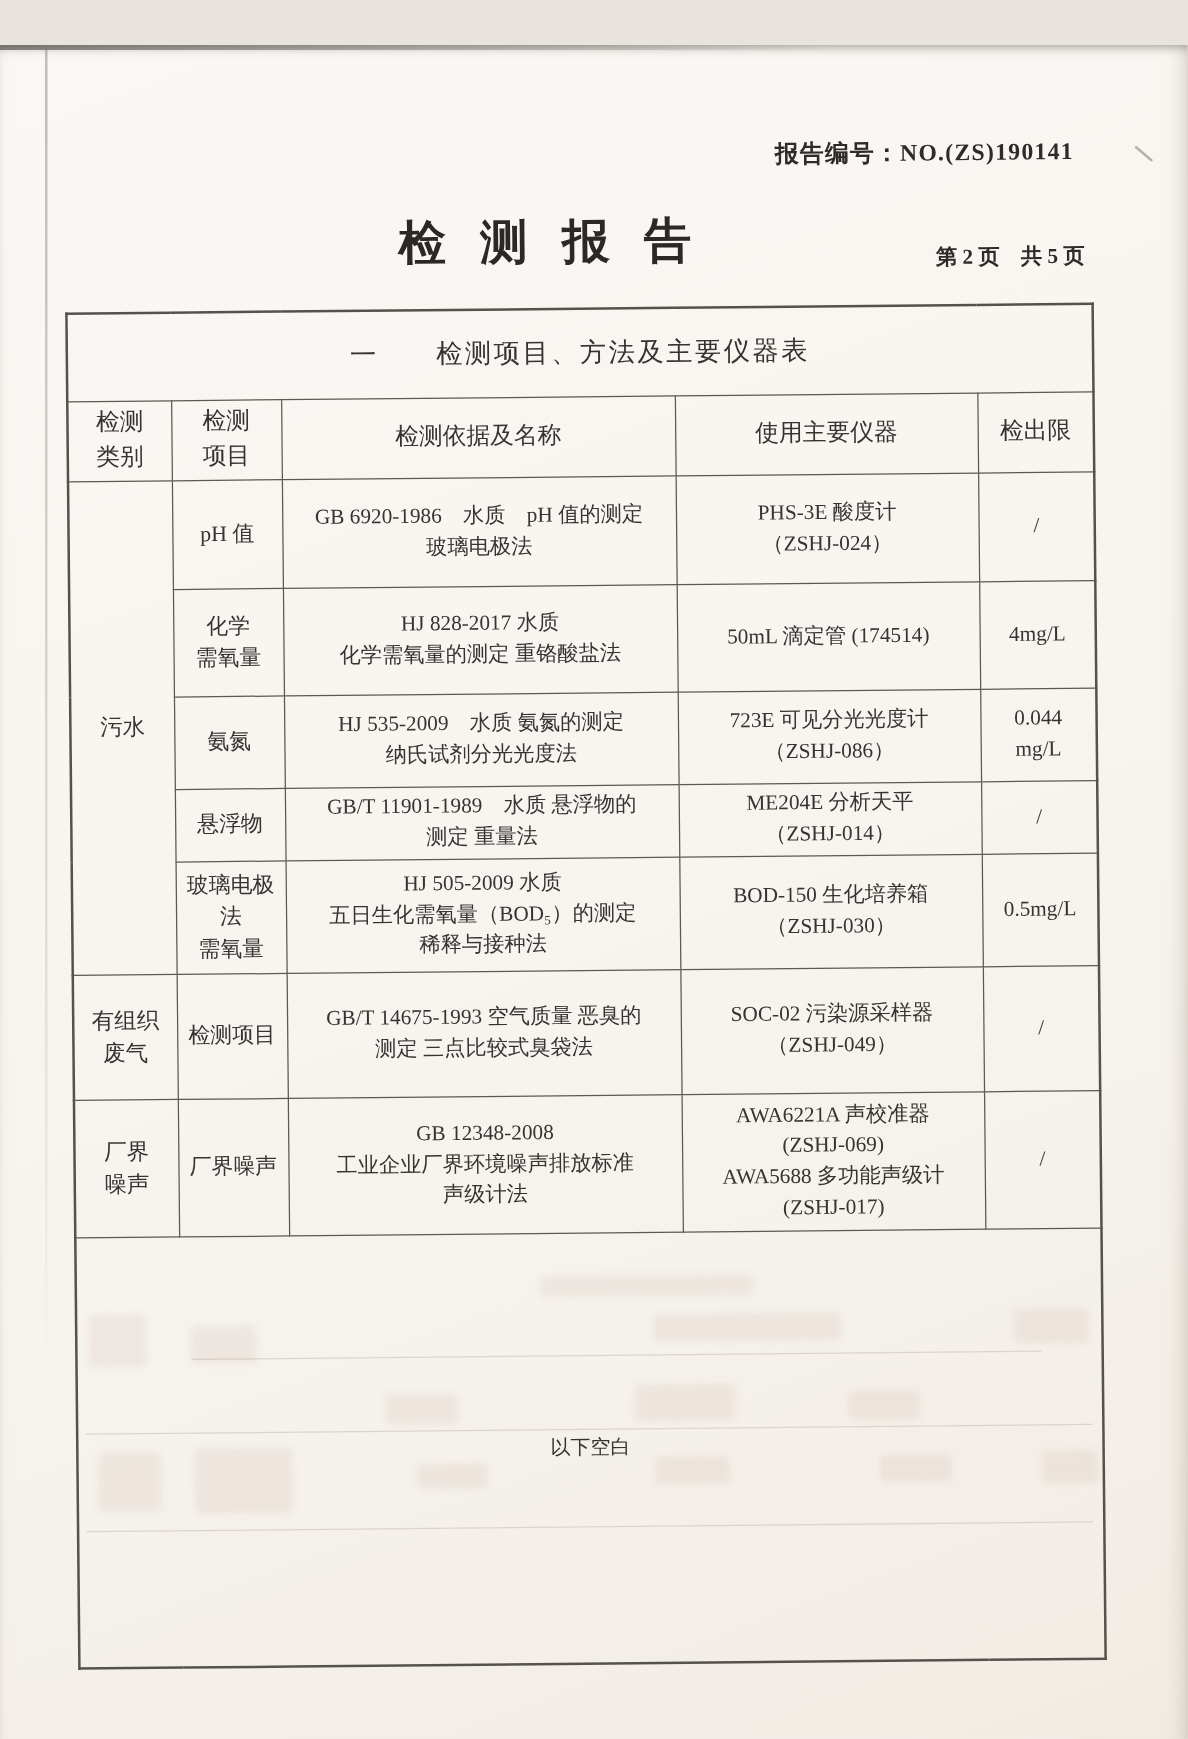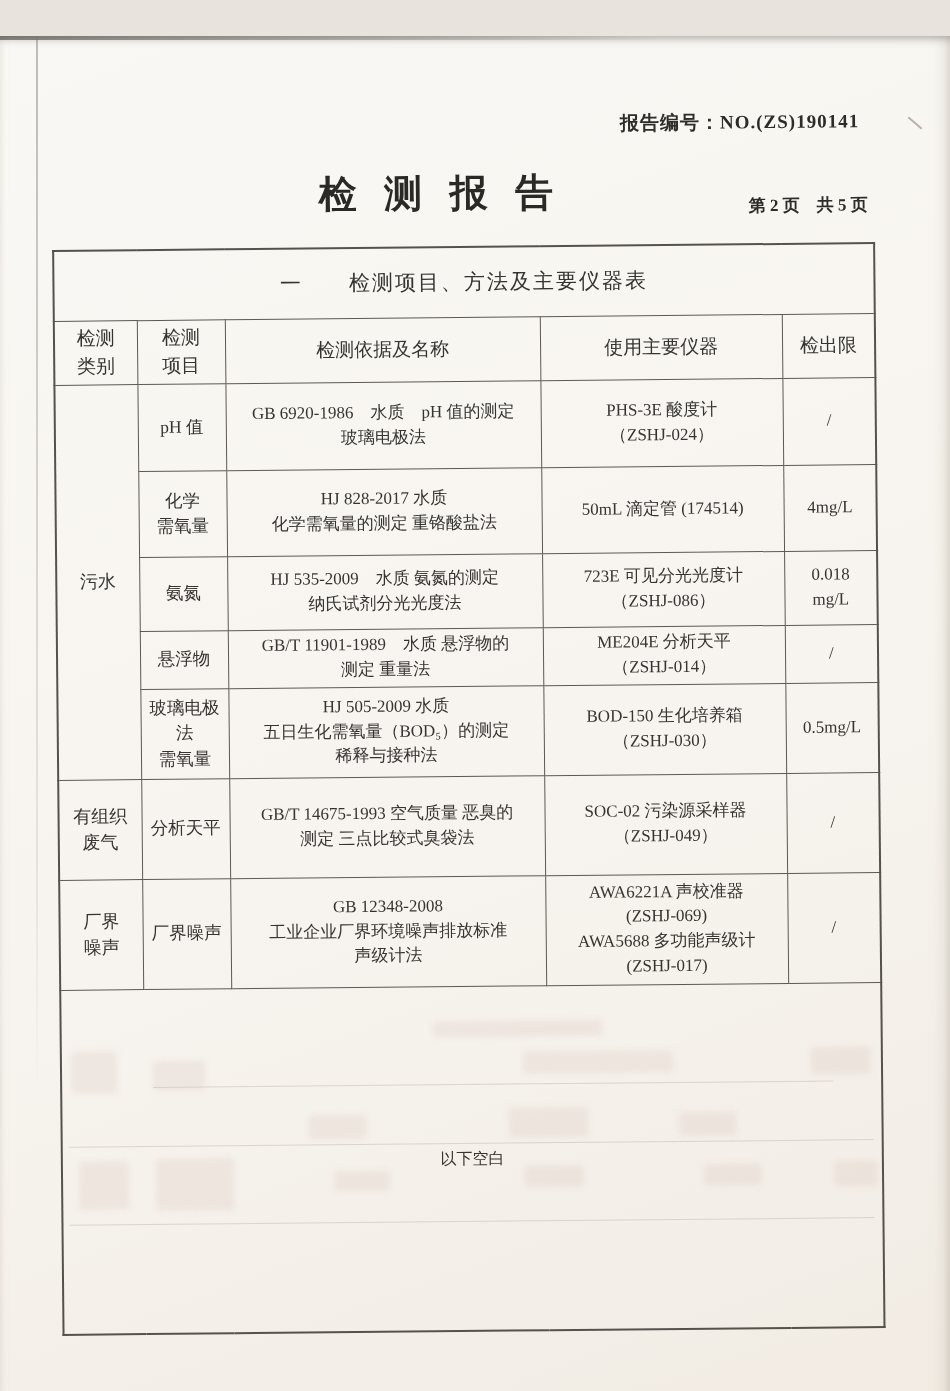--- a/index.html
+++ b/index.html
@@ -142,21 +142,21 @@
 化学需氧量的测定 重铬酸盐法</td>
         <td class="instr">50mL 滴定管 (174514)</td>
         <td class="limit">4mg/L</td>
       </tr>
       <tr class="r3">
         <td class="item">氨氮</td>
         <td class="method">HJ 535-2009　水质 氨氮的测定
 纳氏试剂分光光度法</td>
         <td class="instr">723E 可见分光光度计
 （ZSHJ-086）</td>
-        <td class="limit">0.018
+        <td class="limit">0.044
 mg/L</td>
       </tr>
       <tr class="r4">
         <td class="item">悬浮物</td>
         <td class="method">GB/T 11901-1989　水质 悬浮物的
 测定 重量法</td>
         <td class="instr">ME204E 分析天平
 （ZSHJ-014）</td>
         <td class="limit">/</td>
       </tr>
@@ -166,21 +166,21 @@
         <td class="method">HJ 505-2009 水质
 五日生化需氧量（BOD₅）的测定
 稀释与接种法</td>
         <td class="instr">BOD-150 生化培养箱
 （ZSHJ-030）</td>
         <td class="limit">0.5mg/L</td>
       </tr>
       <tr class="r6">
         <td class="cat">有组织
 废气</td>
-        <td class="item">分析天平</td>
+        <td class="item">检测项目</td>
         <td class="method">GB/T 14675-1993 空气质量 恶臭的
 测定 三点比较式臭袋法</td>
         <td class="instr">SOC-02 污染源采样器
 （ZSHJ-049）</td>
         <td class="limit">/</td>
       </tr>
       <tr class="r7">
         <td class="cat">厂界
 噪声</td>
         <td class="item">厂界噪声</td>

